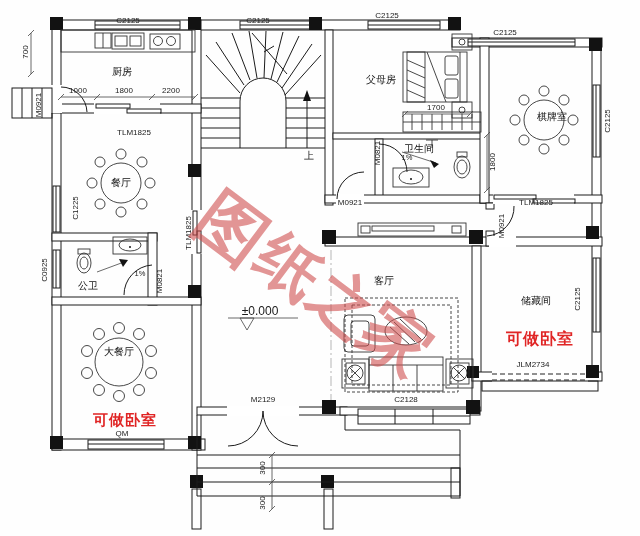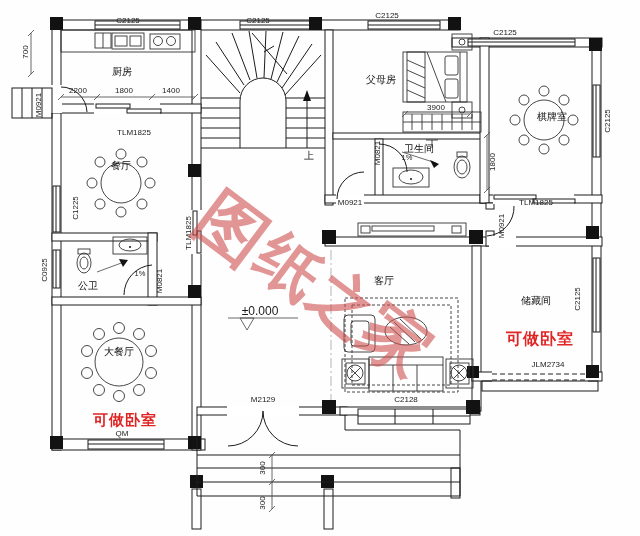--- a/index.html
+++ b/index.html
@@ -335,21 +335,21 @@
         <line class="dm" x1="269" y1="485" x2="275" y2="479"></line>
     <line class="dm" x1="269" y1="512" x2="275" y2="506"></line>
     <line class="dm" x1="228" y1="318" x2="298" y2="318"></line>
     <path class="dm" d="M 240,318 L 254,318 L 247,330 Z"></path>
   </g>
 
   <line class="ax" x1="331" y1="250" x2="331" y2="400"></line>
 </svg>
 
   <div class="lbl room ctr" style="left:122px;top:72px">厨房</div>
-  <div class="lbl room ctr" style="left:121px;top:166px">餐厅</div>
+  <div class="lbl room ctr" style="left:121px;top:183px">餐厅</div>
   <div class="lbl room ctr" style="left:88px;top:286px">公卫</div>
   <div class="lbl room ctr" style="left:119px;top:352px">大餐厅</div>
   <div class="lbl room ctr" style="left:381px;top:80px">父母房</div>
   <div class="lbl room ctr" style="left:419px;top:149px">卫生间</div>
   <div class="lbl room ctr" style="left:552px;top:117px">棋牌室</div>
   <div class="lbl room ctr" style="left:384px;top:281px">客厅</div>
   <div class="lbl room ctr" style="left:536px;top:301px">储藏间</div>
   <div class="lbl room ctr" style="left:309px;top:156px">上</div>
 
   <div class="lbl ctr" style="left:128px;top:21px">C2125</div>
@@ -363,28 +363,28 @@
   <div class="lbl rot" style="left:39px;top:105px">M0921</div>
   <div class="lbl ctr" style="left:134px;top:133px">TLM1825</div>
   <div class="lbl rot" style="left:189px;top:233px">TLM1825</div>
   <div class="lbl ctr" style="left:536px;top:203px">TLM1825</div>
   <div class="lbl rot" style="left:160px;top:281px">M0821</div>
   <div class="lbl rot" style="left:378px;top:153px">M0821</div>
   <div class="lbl ctr" style="left:350px;top:203px">M0921</div>
   <div class="lbl rot" style="left:502px;top:226px">M0921</div>
   <div class="lbl ctr" style="left:263px;top:400px">M2129</div>
   <div class="lbl ctr" style="left:406px;top:400px">C2128</div>
-  <div class="lbl ctr" style="left:548px;top:365px">JLM2734</div>
+  <div class="lbl ctr" style="left:533px;top:365px">JLM2734</div>
   <div class="lbl ctr" style="left:122px;top:434px">QM</div>
 
   <div class="lbl dim rot" style="left:26px;top:52px">700</div>
-  <div class="lbl dim ctr" style="left:78px;top:91px">2200</div>
+  <div class="lbl dim ctr" style="left:78px;top:91px">1000</div>
   <div class="lbl dim ctr" style="left:124px;top:91px">1800</div>
-  <div class="lbl dim ctr" style="left:171px;top:91px">1400</div>
-  <div class="lbl dim ctr" style="left:436px;top:108px">3900</div>
+  <div class="lbl dim ctr" style="left:171px;top:91px">2200</div>
+  <div class="lbl dim ctr" style="left:436px;top:108px">1700</div>
   <div class="lbl dim rot" style="left:493px;top:162px">1800</div>
   <div class="lbl dim rot" style="left:263px;top:468px">300</div>
   <div class="lbl dim rot" style="left:263px;top:503px">300</div>
 
   <div class="lbl elev ctr" style="left:260px;top:311px">±0.000</div>
   <div class="lbl small ctr" style="left:140px;top:274px">1%</div>
   <div class="lbl small ctr" style="left:407px;top:158px">1%</div>
 
   <div class="lbl red ctr" style="left:125px;top:419px;font-size:15px">可做卧室</div>
   <div class="lbl red ctr" style="left:540px;top:339px;font-size:16px">可做卧室</div>

